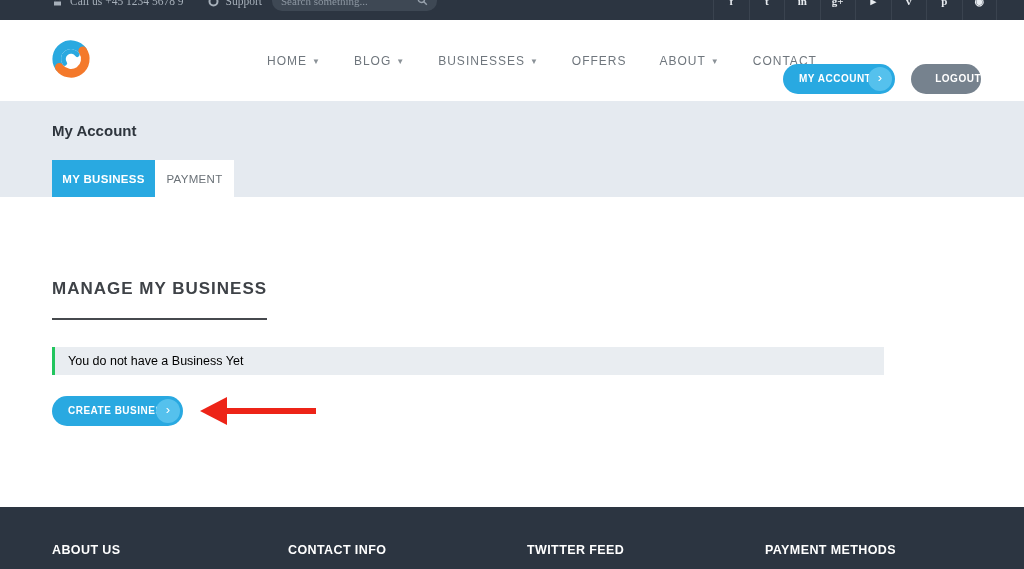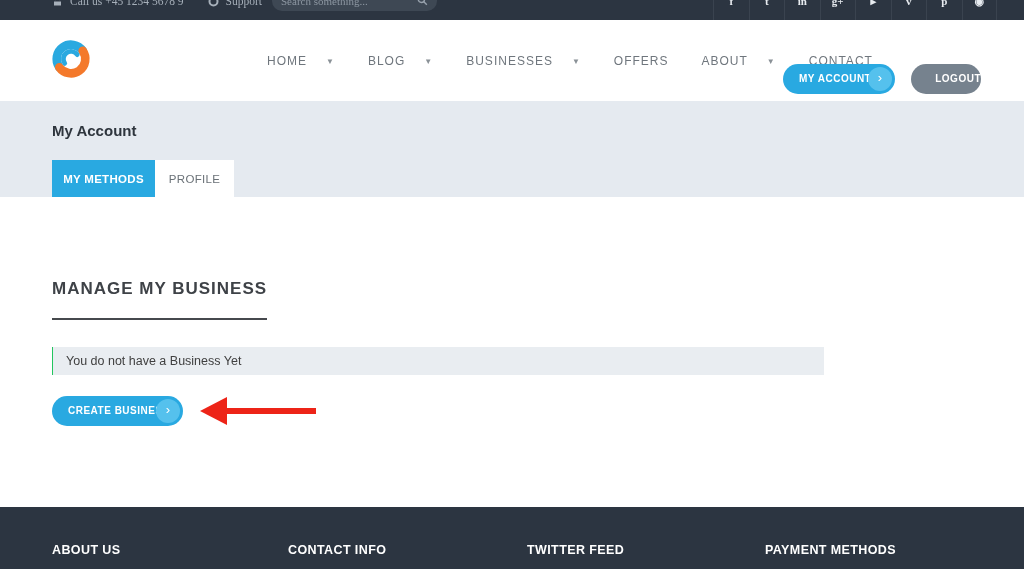--- a/index.html
+++ b/index.html
@@ -33,21 +33,21 @@
   
   .header { position:absolute; top:20px; left:0; right:0; height:81px; background:#fff; }
   .logo { position:absolute; left:50px; top:18px; display:flex; align-items:center;
           gap:11px; cursor:pointer; }
   .logo-title { font-size:24px; color:#39424b; font-weight:500; letter-spacing:.5px;
           line-height:1; }
   .logo-sub { font-size:9.5px; color:#9aa3ab; letter-spacing:2.3px; margin-top:4px; }
   .nav { position:absolute; left:267px; top:0; height:81px; display:flex;
          align-items:center; gap:33px; }
   .nav-item { font-size:12px; color:#6f767d; letter-spacing:1px; cursor:pointer;
-         display:flex; align-items:center; gap:19px; white-space:nowrap;justify-content:flex-end; }
+         display:flex; align-items:center; gap:5px; white-space:nowrap;justify-content:flex-end; }
   .caret { font-size:8px; color:#8a9197; margin-top:1px; }
   .pill-btn { border-radius:15px; background:#29a9e1; color:#fff; height:30px;
          position:absolute; top:44px; cursor:pointer; }
   .pill-btn .lbl { display:block; line-height:30px; padding-left:16px;
          font-size:10px; font-weight:bold; letter-spacing:.5px; }
   .pill-circle { position:absolute; right:3px; top:3px; width:24px; height:24px;
          border-radius:50%; background:#55c1ed; color:#fff; text-align:center;
          line-height:22px; font-size:13px; }
   .btn-account { left:783px; width:112px; }
   .btn-logout { position:absolute; left:911px; top:44px; width:70px; height:30px;
@@ -62,23 +62,23 @@
   .tabs { position:absolute; left:52px; bottom:0; display:flex; }
   .tab { height:37px; display:flex; align-items:center; justify-content:center;
          font-size:11.5px; letter-spacing:.3px; cursor:pointer; }
   .tab-active { width:103px; background:#29a9e1; color:#fff; font-weight:bold; }
   .tab-inactive { width:79px; background:#ffffff; color:#6a7177; }
 
   
   .section-title { position:absolute; left:52px; top:279px; font-size:17px;
          font-weight:bold; letter-spacing:1px; color:#3e4247;
          padding-bottom:19px; border-bottom:2px solid #46494d; }
-  .notice { position:absolute; left:52px; top:347px; width:772px; height:28px;
-         background:#e9edf1; border-left:1px solid #22c55e; display:flex;
-         align-items:center; padding-left:13px; font-size:12.5px; color:#404040; }
+  .notice { position:absolute; left:52px; top:347px; width:832px; height:28px;
+         background:#e9edf1; border-left:3px solid #22c55e; display:flex;
+         align-items:center; padding-left:13px; font-size:12.5px; color:#000000; }
   .btn-create { left:52px; top:396px; width:131px; }
   .arrow-annot { position:absolute; left:200px; top:397px; }
 
   
   .footer { position:absolute; top:507px; left:0; right:0; bottom:0; background:#2c3541;padding-left:12px; }
   .footer-col { position:absolute; top:36px; font-size:12.5px; font-weight:bold;
          color:#ffffff; letter-spacing:.4px; white-space:nowrap; }
   .fc0 { left:52px; } .fc1 { left:288px; } .fc2 { left:527px; } .fc3 { left:765px; }
 </style>
 </head>
@@ -178,22 +178,22 @@
   <div class="pill-btn btn-account">
     <span class="lbl">MY ACCOUNT</span>
     <span class="pill-circle">›</span>
   </div>
   <div class="btn-logout">LOGOUT</div>
 </div>
 
 <div class="band">
   <div class="band-title">My Account</div>
   <div class="tabs">
-    <div class="tab tab-active">MY METHODS</div>
-    <div class="tab tab-inactive">PROFILE</div>
+    <div class="tab tab-active">MY BUSINESS</div>
+    <div class="tab tab-inactive">PAYMENT</div>
   </div>
 </div>
 
 <div class="section-title">MANAGE MY BUSINESS</div>
 
 <div class="notice">You do not have a Business Yet</div>
 
 <div class="pill-btn btn-create">
   <span class="lbl">CREATE BUSINESS</span>
   <span class="pill-circle">›</span>

